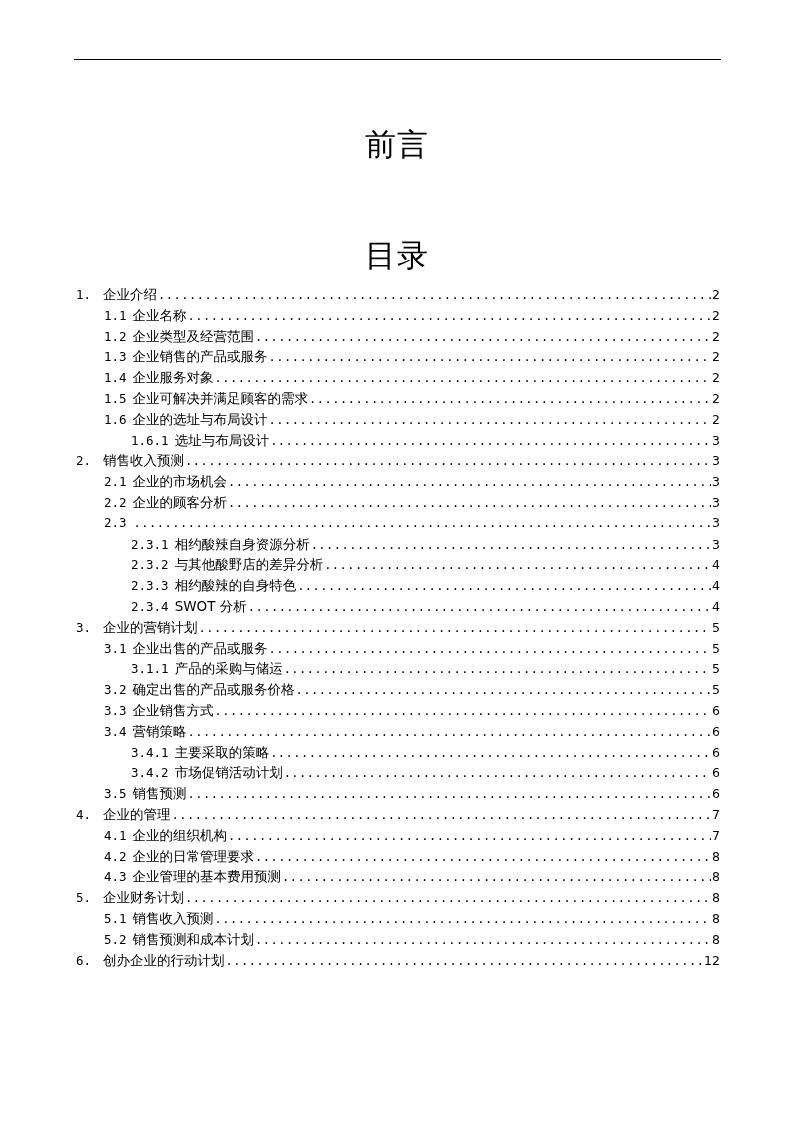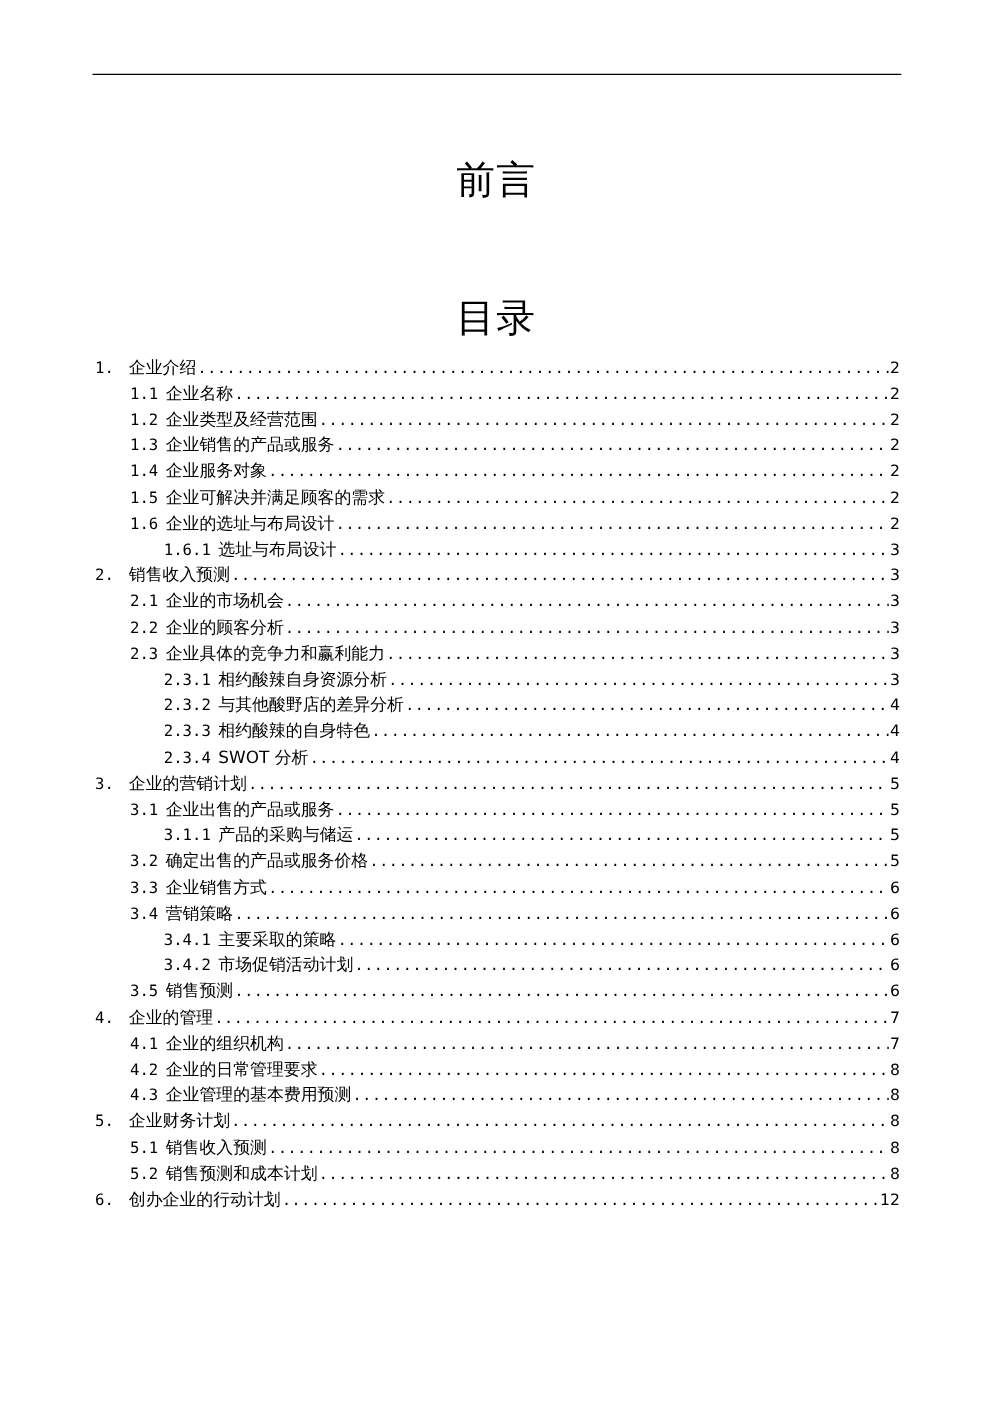--- a/index.html
+++ b/index.html
@@ -160,21 +160,20 @@
       <span class="toc-page">3</span>
     </div>
     <div class="toc-entry level-2">
       <span class="toc-num">2.2</span>
       <span class="toc-text">企业的顾客分析</span>
       <span class="toc-leader"></span>
       <span class="toc-page">3</span>
     </div>
     <div class="toc-entry level-2">
       <span class="toc-num">2.3</span>
-      <span class="toc-text">企业具体的竞争力和赢利能力</span>
       <span class="toc-leader"></span>
       <span class="toc-page">3</span>
     </div>
     <div class="toc-entry level-3">
       <span class="toc-num">2.3.1</span>
       <span class="toc-text">相约酸辣自身资源分析</span>
       <span class="toc-leader"></span>
       <span class="toc-page">3</span>
     </div>
     <div class="toc-entry level-3">

